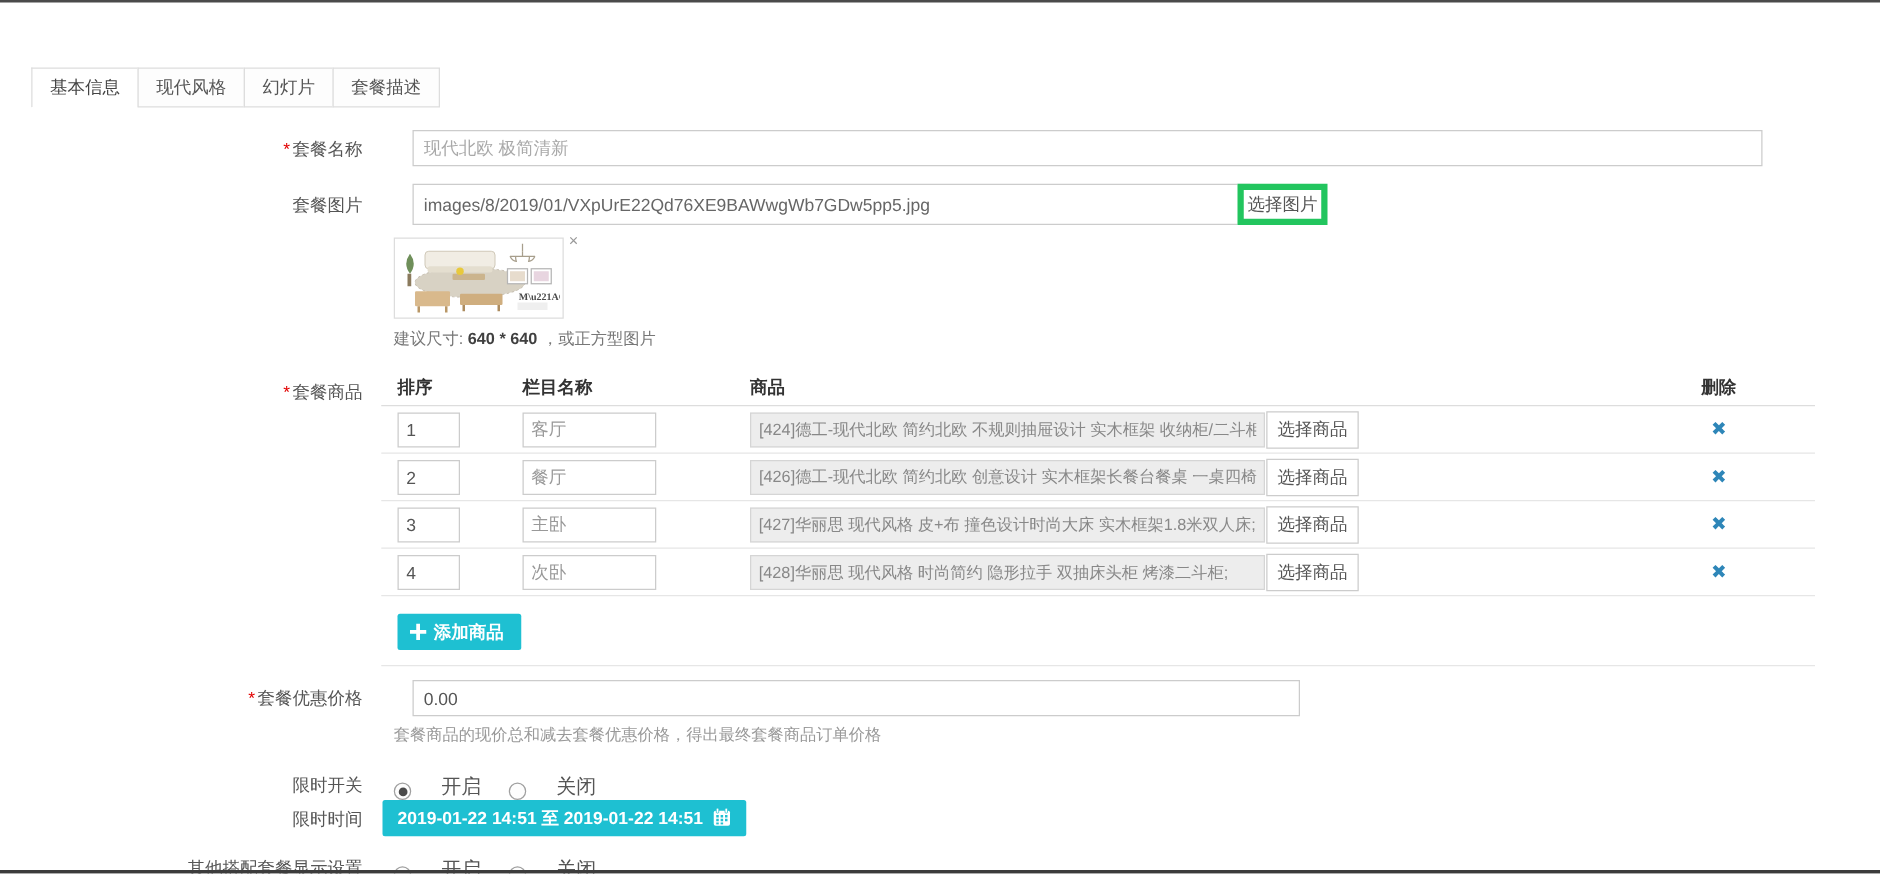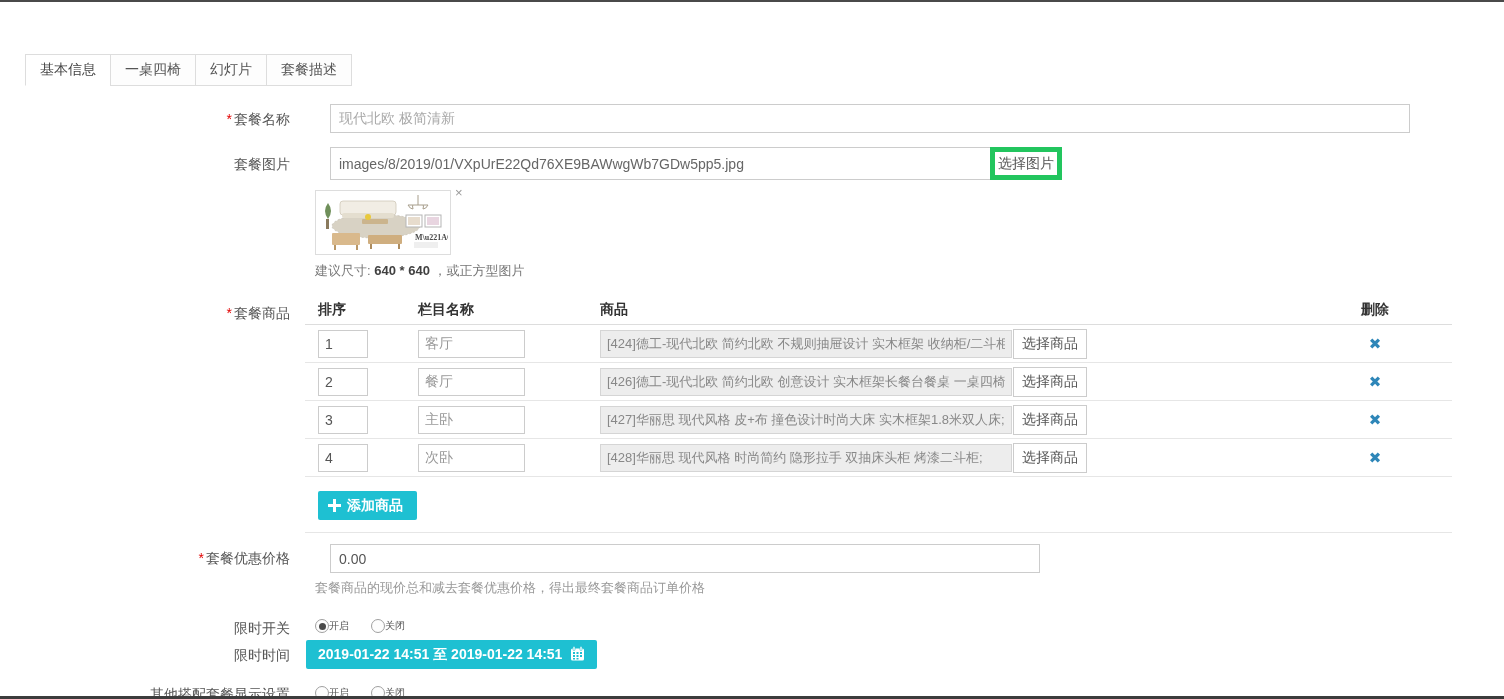--- a/index.html
+++ b/index.html
@@ -69,21 +69,21 @@
   .plus::after  { content:""; position:absolute; left:0; top:5px; width:13px; height:3px; background:#fff; }
   .table-endline { position:absolute; left:305px; top:532px; width:1147px; height:1px; background:#e6e6e6; }
 
   
   .price-label { top:550px; }
   #price-input { left:315px; top:544px; width:710px; height:29px; color:#555; }
   .price-help { position:absolute; left:315px; top:579px; font-size:13px; color:#999; }
 
   
   .radio-row { position:absolute; display:flex; align-items:center; gap:22px; }
-  .radio-opt { display:flex; align-items:flex-start; gap:0; cursor:pointer; font-size:10px; color:#555; }
+  .radio-opt { display:flex; align-items:flex-end; gap:24px; cursor:pointer; font-size:16px; color:#555; }
   .radio-circ { width:14px; height:14px; border:1px solid #a0a0a0; border-radius:50%; background:#fdfdfd;
                 display:inline-flex; align-items:center; justify-content:center; }
   .radio-circ.checked::after { content:""; width:7px; height:7px; border-radius:50%; background:#4a4a4a; }
   .switch-label { top:620px; }
   #switch-radios { left:315px; top:619px; }
   .time-label { top:647px; }
   .date-btn { position:absolute; left:306px; top:640px; height:29px; padding:0 12px; border:none;
               background:#1ec0d2; color:#fff; font-size:14px; font-weight:bold; cursor:pointer;
               border-radius:2px; display:flex; align-items:center; gap:8px; font-family:inherit; }
   .other-label { top:686px; }
@@ -93,21 +93,21 @@
 </style>
 </head>
 <body>
 
 <div class="stage">
   <div class="top-strip"></div>
 
 
   <div class="tabs">
     <div class="tab active">基本信息</div>
-    <div class="tab">一桌四椅</div>
+    <div class="tab">现代风格</div>
     <div class="tab">幻灯片</div>
     <div class="tab">套餐描述</div>
   </div>
 
   <div class="flabel" style="top:111px"><span class="req">*</span><span>套餐名称</span></div>
   <input class="tinput" id="name-input" value="现代北欧 极简清新" style="">
 
   <div class="flabel" style="top:156px">套餐图片</div>
   <input class="tinput" id="img-input" value="images/8/2019/01/VXpUrE22Qd76XE9BAWwgWb7GDw5pp5.jpg" style="">
   <button class="btn-plain" id="choose-img">选择图片</button>

